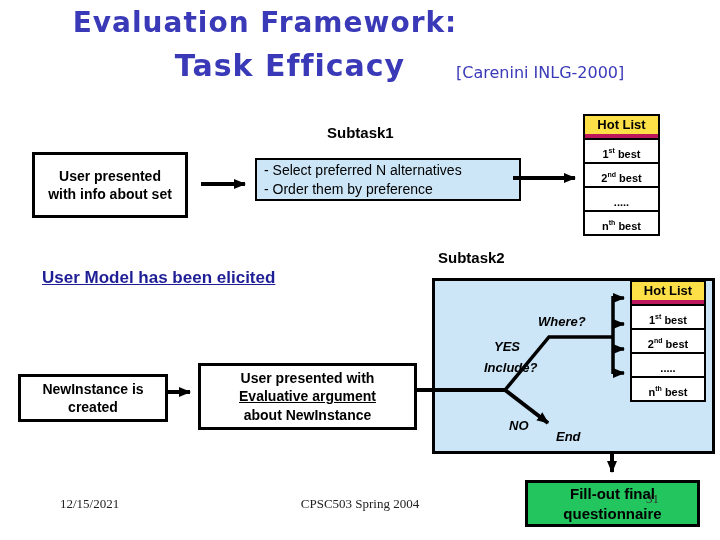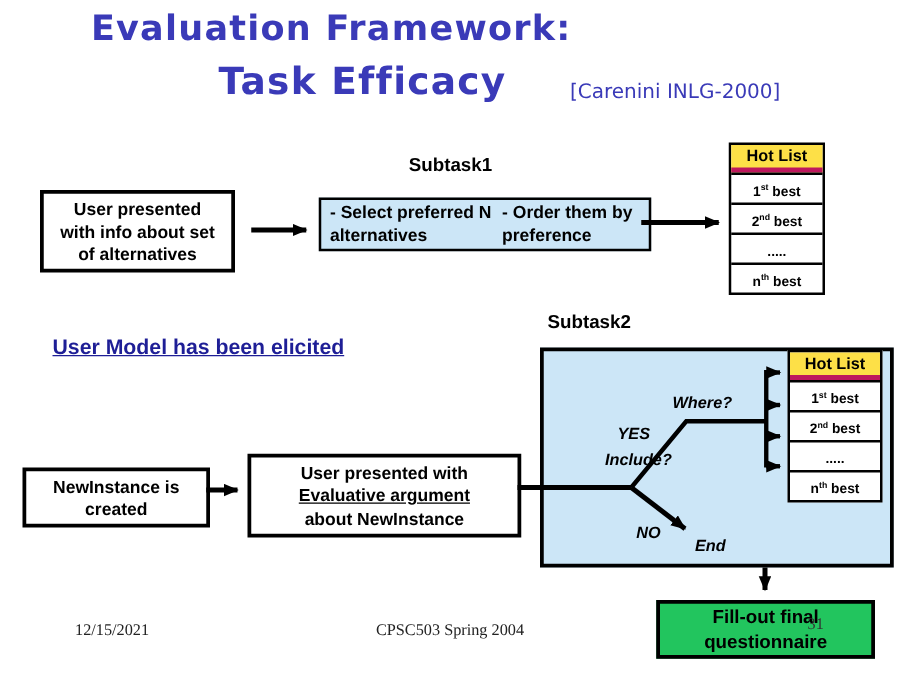--- a/index.html
+++ b/index.html
@@ -27,22 +27,22 @@
   
   .box{
     position:absolute;background:#fff;border:3px solid #000;
     display:flex;flex-direction:column;justify-content:center;align-items:center;
     text-align:center;font-weight:bold;font-size:14px;line-height:1.3;color:#000;
   }
   .bluefill{background:#22c55e;}
   .box .u{text-decoration:underline;}
   .select-box{
     position:absolute;background:#cce6f7;border:2px solid #000;
-    display:flex;justify-content:center;align-items:flex-start;
-    padding-left:7px;font-weight:bold;font-size:14px;line-height:1.35;color:#000;
+    display:flex;flex-direction:column;justify-content:center;align-items:flex-start;
+    padding-left:7px;font-weight:normal;font-size:14px;line-height:1.35;color:#000;
   }
 
   
   .hotlist{position:absolute;border:2px solid #000;background:#fff;}
   .hl-header{
     background:#fde047;border-bottom:4px solid #be185d;
     height:18px;line-height:18px;text-align:center;font-weight:bold;font-size:13px;
   }
   .hl-row{
     height:22px;line-height:22px;text-align:center;
@@ -81,21 +81,20 @@
 
 <div class="title-line title-1">Evaluation Framework:</div>
 <div class="title-line title-2">Task Efficacy</div>
 <div class="citation">[Carenini INLG-2000]</div>
 
 <div class="section-label" style="left:327px;top:124px;">Subtask1</div>
 
 <div class="box" style="left:32px;top:152px;width:150px;height:60px;">
   <div>User presented</div>
   <div>with info about set</div>
-  <div>of alternatives</div>
 </div>
 
 <div class="select-box" style="left:255px;top:158px;width:255px;height:39px;">
   <div>- Select preferred N alternatives</div>
   <div>- Order them by preference</div>
 </div>
 
 <div class="hotlist" style="left:583px;top:114px;width:73px;">
   <div class="hl-header">Hot List</div>
   <div class="hl-row"><span>1</span><sup>st</sup><span> best</span></div>

